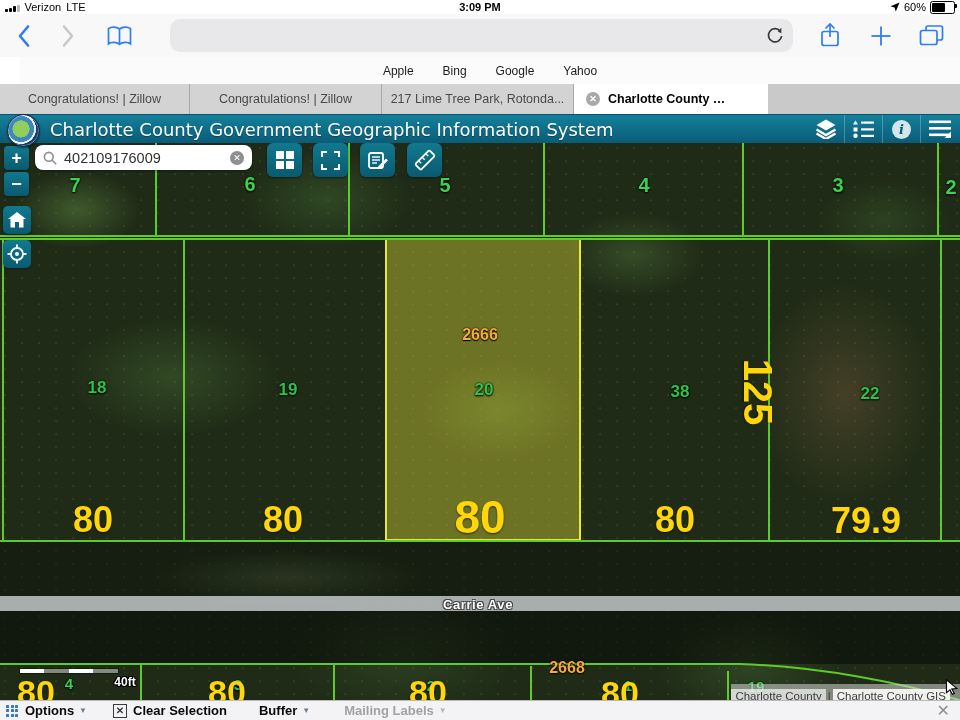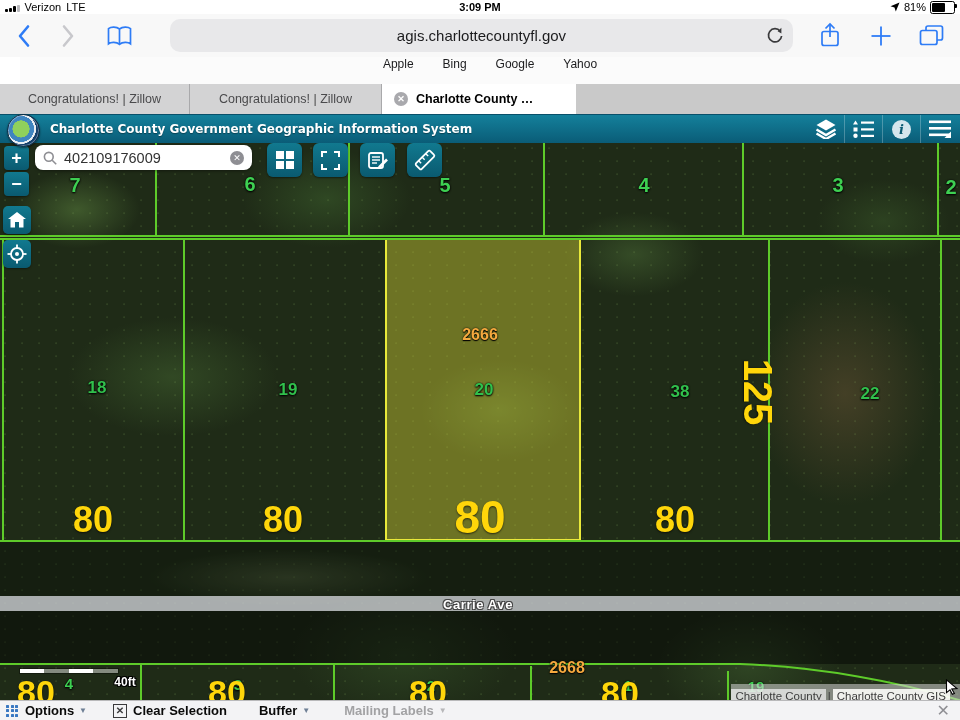--- a/index.html
+++ b/index.html
@@ -21,21 +21,21 @@
 
   
   .navbar{height:43px;background:#f8f8f8;position:relative;}
   .nav-ic{position:absolute;top:0;height:43px;display:flex;align-items:center;justify-content:center;}
   .urlfield{position:absolute;left:170px;top:5px;width:623px;height:33px;background:#e8e8ea;
             border-radius:10px;display:flex;align-items:center;justify-content:center;
             font-size:15px;color:#1c1c1e;}
   .urlrefresh{position:absolute;right:9px;top:8px;}
 
   
-  .favbar{height:27px;background:#fbfbfb;display:flex;justify-content:center;
+  .favbar{height:27px;background:#fbfbfb;display:flex;align-items:center;justify-content:center;
           gap:29px;font-size:12px;color:#1c1c1e;margin-left:20px;}
   .favbar span{cursor:default;}
 
   
   .tabbar{height:30px;display:flex;background:#c9c9c9;}
   .tab{height:100%;display:flex;align-items:center;justify-content:center;background:#d3d3d4;
        border-right:1px solid #a9a9ab;font-size:12.5px;color:#4a4a4c;box-sizing:border-box;
        overflow:hidden;white-space:nowrap;}
   .tab .tlabel{overflow:hidden;text-overflow:ellipsis;padding:0 8px;}
   .tab.active{background:#fff;color:#000;font-weight:bold;border-right:none;}
@@ -43,21 +43,21 @@
           line-height:14px;text-align:center;margin-left:12px;flex:0 0 auto;}
   .tab.active .tlabel{flex:1;text-align:center;margin-right:26px;}
 
   
   .gisheader{height:29px;background:linear-gradient(#14809b,#0a5c77);position:relative;z-index:30;
              display:flex;align-items:center;border-top:1px solid #09506a;box-sizing:border-box;}
   .gislogo{position:absolute;left:7px;top:-1px;width:31px;height:31px;border-radius:50%;
            background:radial-gradient(circle at 42% 45%,#8fd05c 0 34%,#3f85c0 35% 52%,#e8eef2 53% 60%,#15406b 61% 100%);
            border:1.5px solid #0d2a44;box-shadow:0 0 0 1px rgba(255,255,255,.35) inset,0 1px 2px rgba(0,0,0,.5);
            z-index:40;}
-  .gistitle{margin-left:50px;color:#fff;font-weight:bold;font-size:12px;
+  .gistitle{margin-left:50px;color:#fff;font-weight:normal;font-size:18px;
             font-family:"DejaVu Sans","Liberation Sans",sans-serif;text-shadow:0 1px 1px rgba(0,0,0,.35);
             white-space:nowrap;}
   .hicons{position:absolute;right:2px;top:0;height:100%;display:flex;align-items:center;}
   .hicon{width:37px;height:100%;display:flex;align-items:center;justify-content:center;}
   .hicon + .hicon{border-left:1px solid rgba(255,255,255,.25);}
   .infocirc{width:19px;height:19px;border-radius:50%;background:#d4e6ed;color:#0b5a72;
             font:italic bold 13px/19px "DejaVu Serif",serif;text-align:center;}
 
   
   .map{position:absolute;left:0;top:143px;width:960px;height:557px;overflow:hidden;background-color:#1f2b17;
@@ -154,21 +154,21 @@
         <i class="dim" style="height:7.5px"></i>
     </span>
     <span>Verizon</span>
     <span>LTE</span>
   </div>
   <div class="sb-time">3:09 PM</div>
   <div class="sb-right">
     <svg width="10" height="10" viewBox="0 0 10 10">
         <path d="M9.5 0.5 L0.5 4.2 L4.5 5.5 L5.8 9.5 Z" fill="#000"></path>
       </svg>
-    <span>81%</span>
+    <span>60%</span>
     <span class="batt">
         <i></i>
       </span>
   </div>
 </div>
 
 <div class="navbar">
   <div class="nav-ic" style="left:12px;width:24px">
     <svg width="14" height="24" viewBox="0 0 14 24">
         <polyline points="11,2.5 3,12 11,21.5" fill="none" stroke="#2e7cf6" stroke-width="2.6" stroke-linecap="round" stroke-linejoin="round"></polyline>
@@ -178,21 +178,20 @@
     <svg width="14" height="24" viewBox="0 0 14 24">
         <polyline points="3,2.5 11,12 3,21.5" fill="none" stroke="#c8c8cc" stroke-width="2.6" stroke-linecap="round" stroke-linejoin="round"></polyline>
       </svg>
   </div>
   <div class="nav-ic" style="left:104px;width:30px">
     <svg width="27" height="22" viewBox="0 0 27 22">
         <path d="M13.5 4 C10.5 1.6 5 1.6 2.5 3.6 V18.8 C5 16.9 10.5 16.9 13.5 19.4 C16.5 16.9 22 16.9 24.5 18.8 V3.6 C22 1.6 16.5 1.6 13.5 4 Z M13.5 4 V19.4" fill="none" stroke="#2e7cf6" stroke-width="1.7"></path>
       </svg>
   </div>
   <div class="urlfield">
-    <span>agis.charlottecountyfl.gov</span>
     <span class="urlrefresh">
       <svg width="18" height="18" viewBox="0 0 18 18">
           <path d="M14.2 4.2 A6.6 6.6 0 1 0 15.6 9" fill="none" stroke="#3a3a3c" stroke-width="1.7"></path>
           <polygon points="15.4,0.8 15.4,6.4 11.6,4.2" fill="#3a3a3c"></polygon>
         </svg>
     </span>
   </div>
   <div class="nav-ic" style="left:817px;width:26px">
     <svg width="22" height="27" viewBox="0 0 22 27">
         <rect x="3" y="9.5" width="16" height="14" rx="2" fill="none" stroke="#2e7cf6" stroke-width="1.7"></rect>
@@ -220,20 +219,23 @@
   <span>Google</span>
   <span>Yahoo</span>
 </div>
 
 <div class="tabbar">
   <div class="tab" style="width:190px">
       <span class="tlabel">Congratulations! | Zillow</span>
     </div>
   <div class="tab" style="width:192px">
       <span class="tlabel">Congratulations! | Zillow</span>
+    </div>
+  <div class="tab" style="width:192px">
+      <span class="tlabel">217 Lime Tree Park, Rotonda...</span>
     </div>
   <div class="tab active" style="width:194px">
     <span class="tclose">✕</span>
     <span class="tlabel">Charlotte County GIS</span>
   </div>
 </div>
 
 <div class="gisheader">
   <div class="gislogo"></div>
   <div class="gistitle">Charlotte County Government Geographic Information System</div>
@@ -312,20 +314,21 @@
   <div class="lbl g17" style="left:680px;top:249px">38</div>
   <div class="lbl g17" style="left:870px;top:251px">22</div>
 
   <div class="lbl orange" style="left:480px;top:192px">2666</div>
   <div class="lbl orange" style="left:567px;top:525px">2668</div>
 
   <div class="lbl y36" style="left:93px;top:377px">80</div>
   <div class="lbl y36" style="left:283px;top:377px">80</div>
   <div class="lbl y46" style="left:480px;top:374px">80</div>
   <div class="lbl y36" style="left:675px;top:377px">80</div>
+  <div class="lbl y36" style="left:866px;top:378px">79.9</div>
   <div class="lbl y36 rot90" style="left:757px;top:249px">125</div>
 
   <div class="lbl street" style="left:478px;top:461px">Carrie Ave</div>
 
   <div class="lbl g15" style="left:69px;top:540px">4</div>
   <div class="lbl g15" style="left:238px;top:541px">3</div>
   <div class="lbl g15" style="left:431px;top:542px">2</div>
   <div class="lbl g15" style="left:628px;top:542px">1</div>
   <div class="lbl g15" style="left:756px;top:543px">19</div>
   <div class="lbl y34" style="left:36px;top:549px">80</div>

